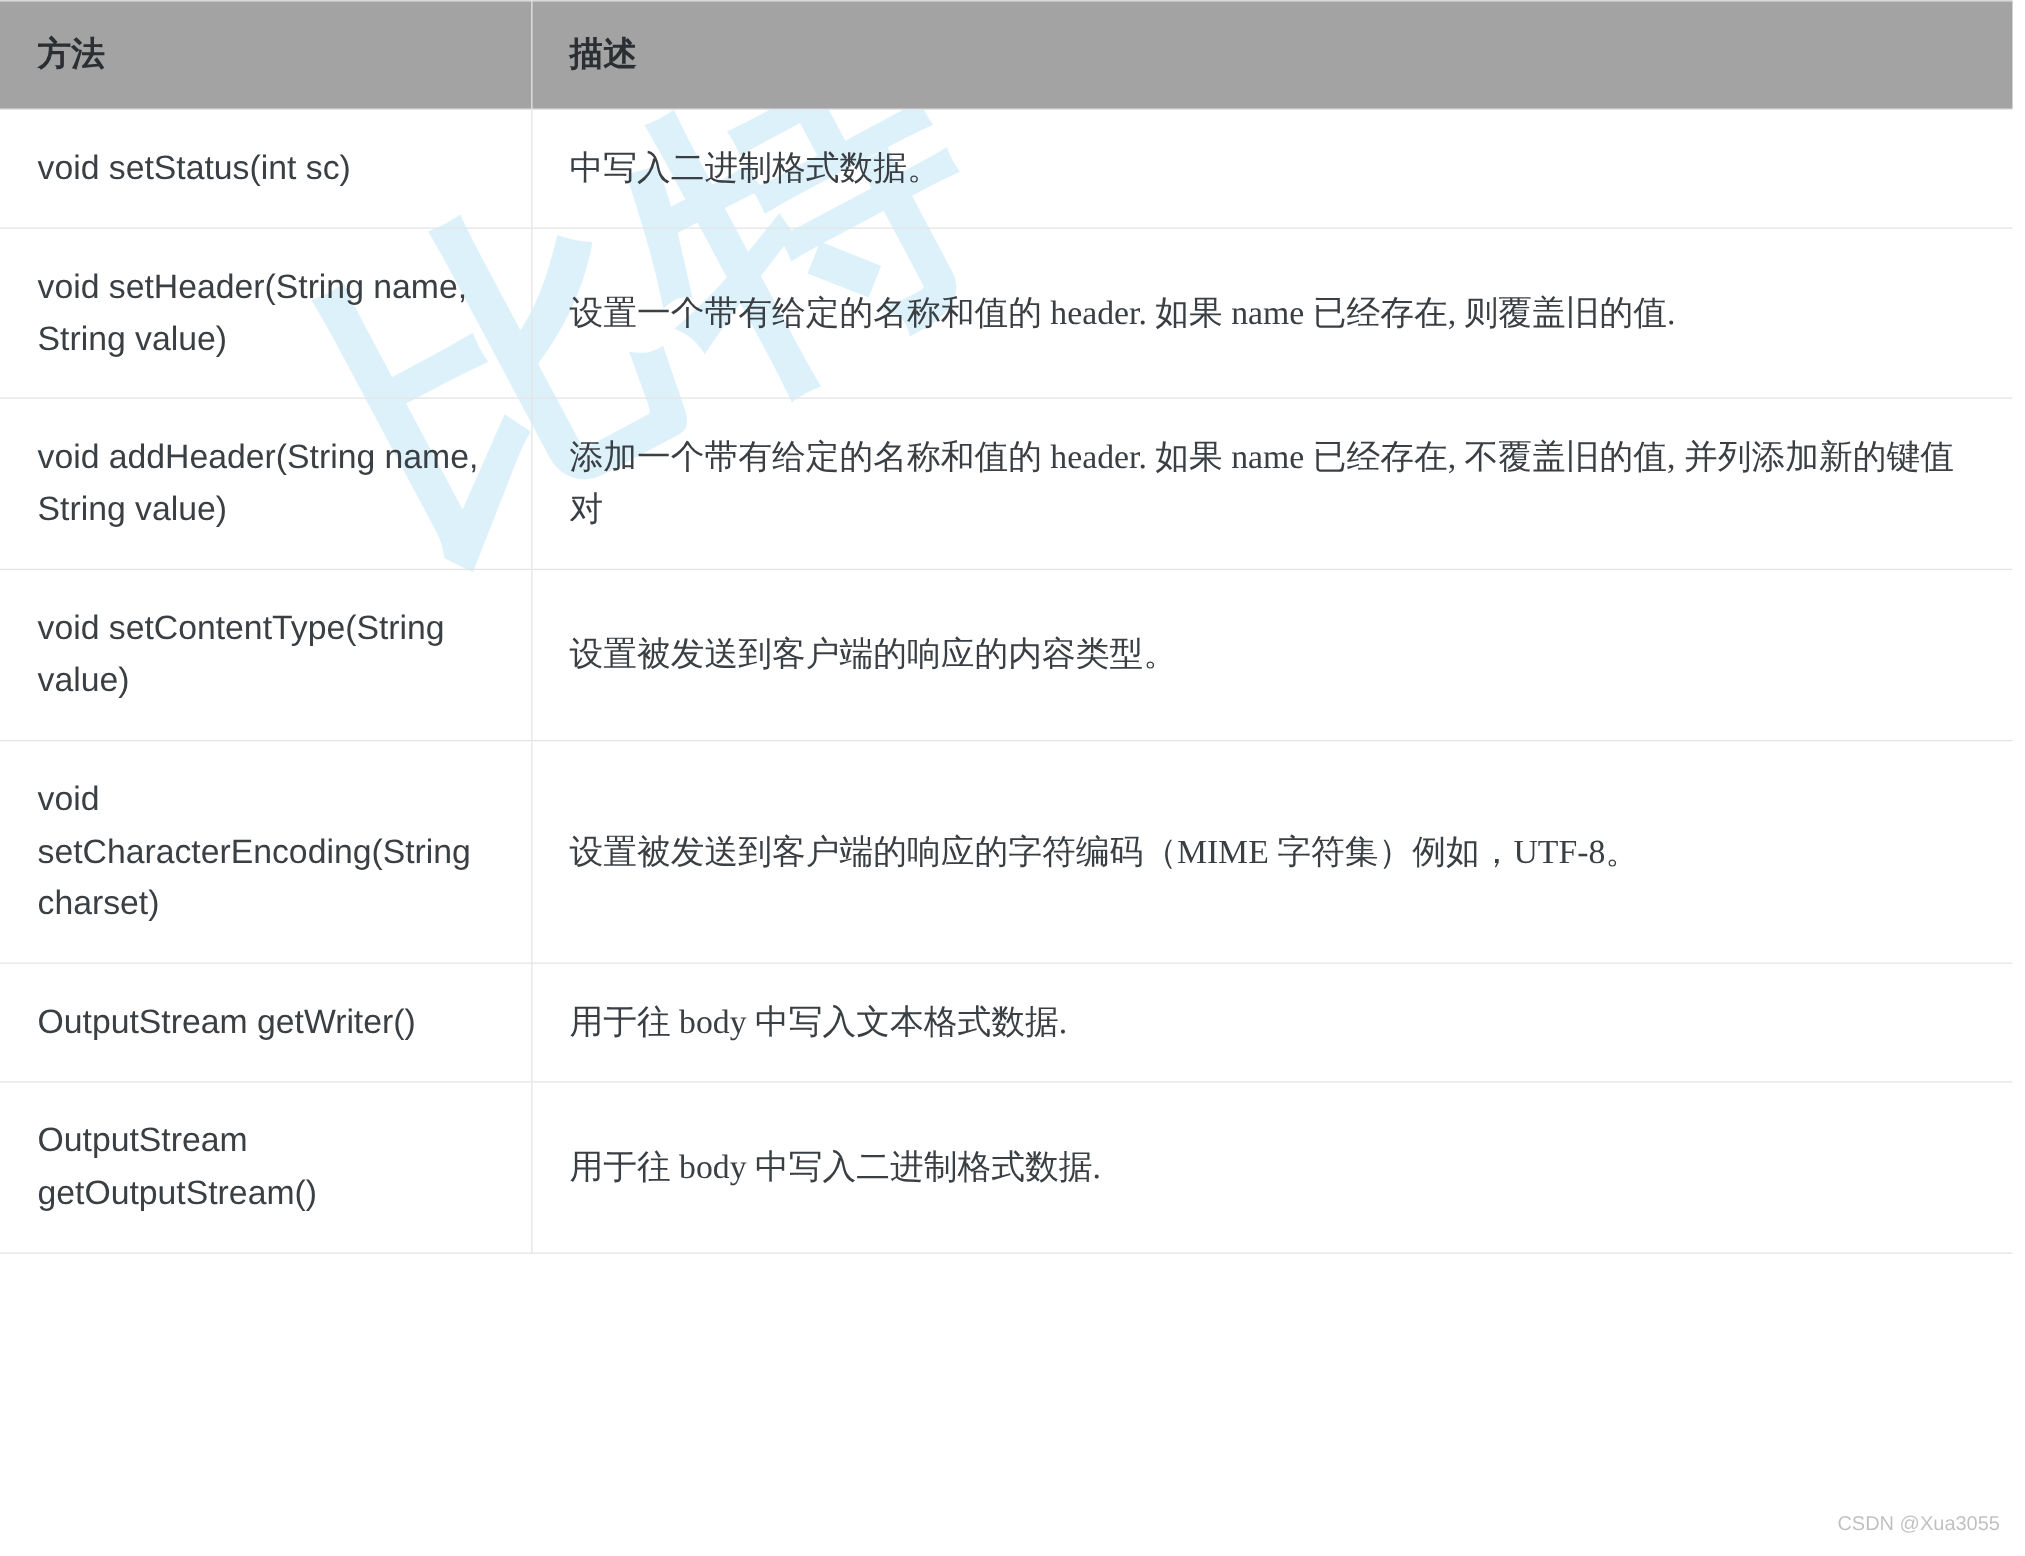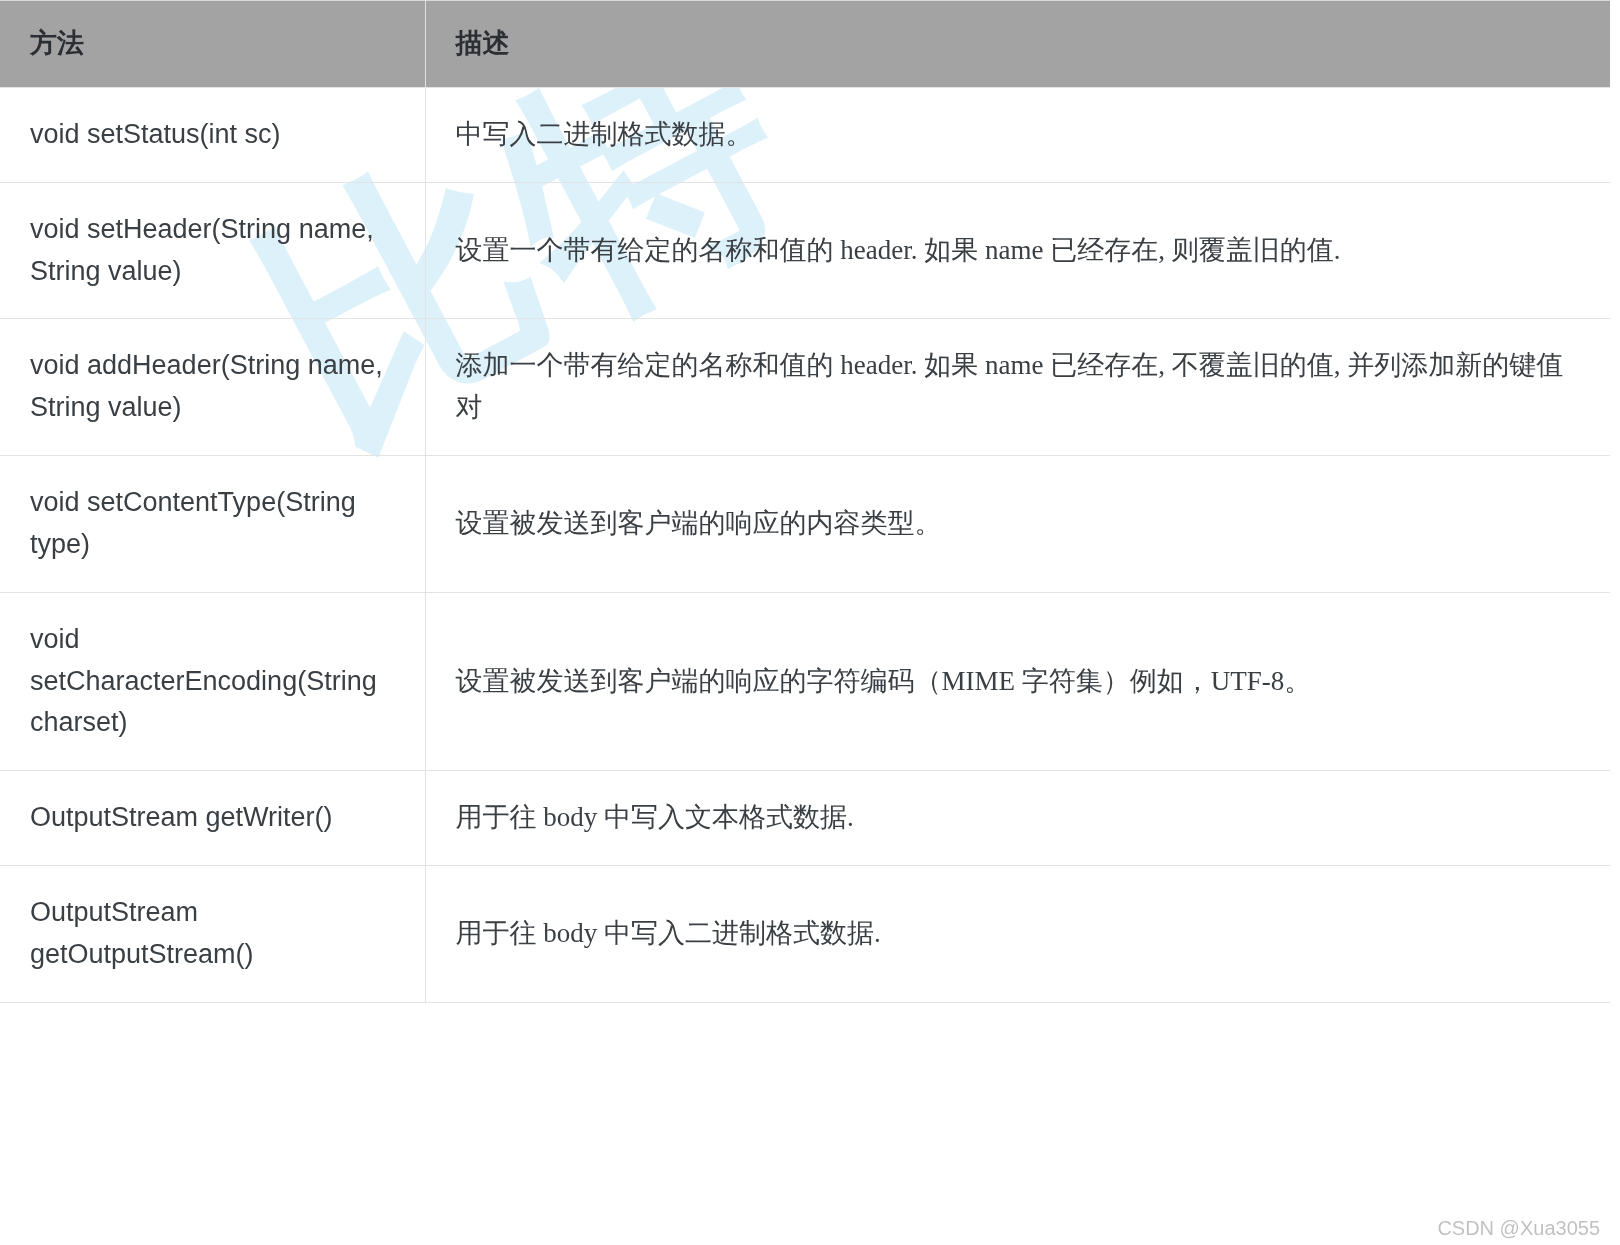--- a/index.html
+++ b/index.html
@@ -50,22 +50,22 @@
   }
   .tbl td { background: transparent; }
   .tbl tr:first-child th:first-child,
   .tbl tr td:first-child { border-left: none; }
   .tbl tr th:last-child,
   .tbl tr td:last-child { border-right: none; font-family: Liberation Serif, serif; }
   .tbl tr:first-child th { border-top: 1px solid #d9d9d9; }
   .credit {
     position: absolute;
     right: 20px;
-    bottom: 5px;
-    font-size: 20px;
+    bottom: 16px;
+    font-size: 16px;
     color: rgba(0,0,0,0.25);
     z-index: 2;
   }
 </style>
 </head>
 <body>
 
 <div class="wm">比特</div>
 
 <table class="tbl">
@@ -86,21 +86,21 @@
     </tr>
     <tr>
       <td>void setHeader(String name, String value)</td>
       <td>设置一个带有给定的名称和值的 header. 如果 name 已经存在, 则覆盖旧的值.</td>
     </tr>
     <tr>
       <td>void addHeader(String name, String value)</td>
       <td>添加一个带有给定的名称和值的 header. 如果 name 已经存在, 不覆盖旧的值, 并列添加新的键值对</td>
     </tr>
     <tr>
-      <td>void setContentType(String type)</td>
+      <td>void setContentType(String value)</td>
       <td>设置被发送到客户端的响应的内容类型。</td>
     </tr>
     <tr>
       <td>void setCharacterEncoding(String charset)</td>
       <td>设置被发送到客户端的响应的字符编码（MIME 字符集）例如，UTF-8。</td>
     </tr>
     <tr>
       <td>OutputStream getWriter()</td>
       <td>用于往 body 中写入文本格式数据.</td>
     </tr>

